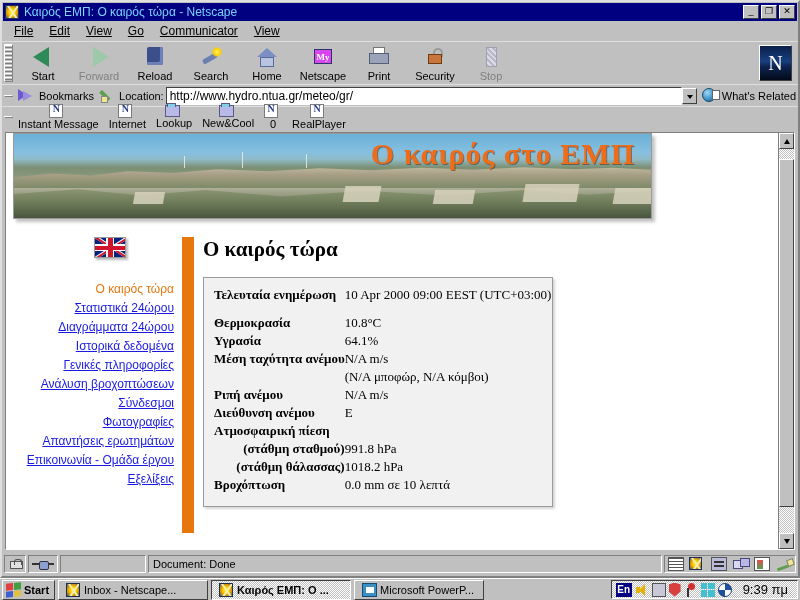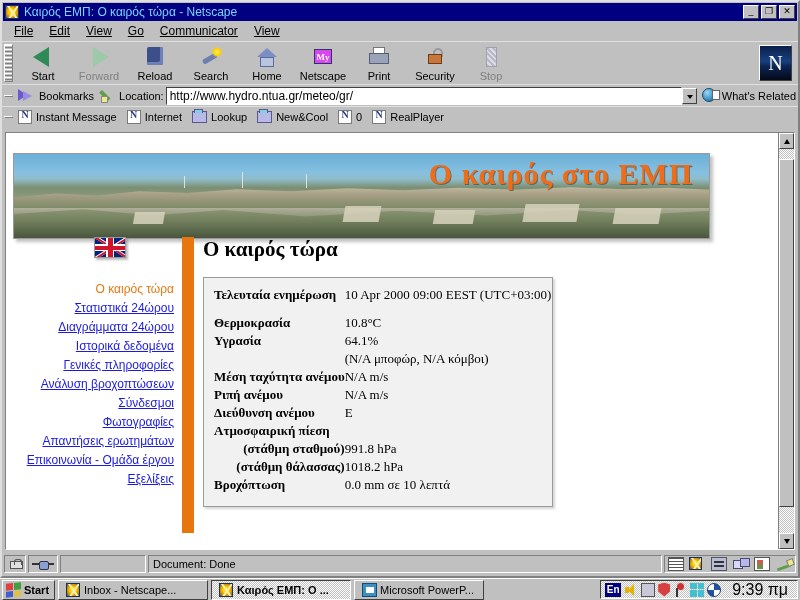--- a/index.html
+++ b/index.html
@@ -221,21 +221,21 @@
   .wr-doc {
     position:absolute; right:0; top:3px; width:8px; height:10px;
     background:#fff; border:1px solid #666;
   }
 
   
   #perstoolbar {
     height: 21px; display:flex; align-items:center; background:#c0c0c0;
     border-top:1px solid #dfdfdf;
   }
-  .ptb-item { display:flex; align-items:center; padding: 0 7px 0 3px; font-size:11px; color:#000; }
+  .ptb-item { display:flex; align-items:center; padding: 0 7px 0 3px; font-size:11px; color:#000;flex-direction:column; }
   .ptb-ico-n {
     width:14px;height:14px;margin-right:4px;flex:none;position:relative;
     background:#ffffff; border:1px solid #7a7a7a;
   }
   .ptb-ico-n:after {
     content:"N"; position:absolute; left:0; top:-2px; width:100%;
     text-align:center; font-family:"Liberation Serif", serif;
     font-size:10px; color:#2a3a8a; font-weight:bold;
   }
   .ptb-ico-folder {
@@ -254,21 +254,21 @@
     border-top: 1px solid #808080; border-left: 1px solid #808080;
     border-right: 1px solid #ffffff; border-bottom: 1px solid #ffffff;
     display:flex;
   }
   #page {
     flex:1; position:relative; overflow:hidden; background:#ffffff;
   }
 
   
   #banner {
-    position:absolute; left:7px; top:20px; width:697px; height:86px;
+    position:absolute; left:7px; top:0; width:639px; height:86px;
     background:
       linear-gradient(to bottom, #6ab0d8 0%, #86c0e0 22%, #8fbcc9 30%, #7b8f73 40%,
                       #8a9a7c 52%, #b8b4a0 62%, #7d8a6b 80%, #4f5f46 100%);
     border: 1px solid #9a9a9a;
     box-shadow: 3px 3px 3px rgba(120,120,120,0.45);
     overflow:hidden;
   }
   .ridge {
     position:absolute; width:100%; left:0;
   }
@@ -513,21 +513,21 @@
   .ti-shield { width:12px;height:14px;background:#d84040;
      clip-path: polygon(50% 0,100% 15%,100% 65%,50% 100%,0 65%,0 15%); }
   .ti-pin { }
   .ti-pin:before{content:"";position:absolute;left:4px;top:0;width:7px;height:7px;border-radius:50%;background:#d03030;}
   .ti-pin:after{content:"";position:absolute;left:3px;top:5px;width:2px;height:9px;background:#333;}
   .ti-squares { display:grid;grid-template-columns:1fr 1fr;grid-template-rows:1fr 1fr;gap:1px; }
   .ti-squares i{display:block;background:#40c0d0;}
   .ti-globe { border-radius:50%;
      background: conic-gradient(#2050a0 0 25%, #ffffff 0 50%, #2050a0 0 75%, #ffffff 0);
      border:1px solid #15407a; }
-  #clock { font-size:16px; padding:0 5px 0 8px; white-space:nowrap; }
+  #clock { font-size:13px; padding:0 5px 0 8px; white-space:nowrap; }
 </style>
 </head>
 <body>
 
 <div id="window">
 
   <div id="titlebar">
     <div id="title-icon">
       <div class="tiny-logo"></div>
     </div>
@@ -718,26 +718,26 @@
                 </tr>
             <tr>
               <td class="lbl">Θερμοκρασία</td>
               <td class="val">10.8°C</td>
             </tr>
             <tr>
               <td class="lbl">Υγρασία</td>
               <td class="val">64.1%</td>
             </tr>
             <tr>
+              <td class="lbl">Μέση ταχύτητα ανέμου</td>
+              <td class="val">N/A m/s</td>
+            </tr>
+            <tr>
               <td class="lbl"></td>
               <td class="val">(N/A μποφώρ, N/A κόμβοι)</td>
-            </tr>
-            <tr>
-              <td class="lbl">Μέση ταχύτητα ανέμου</td>
-              <td class="val">N/A m/s</td>
             </tr>
             <tr>
               <td class="lbl">Ριπή ανέμου</td>
               <td class="val">N/A m/s</td>
             </tr>
             <tr>
               <td class="lbl">Διεύθυνση ανέμου</td>
               <td class="val">E</td>
             </tr>
             <tr>

